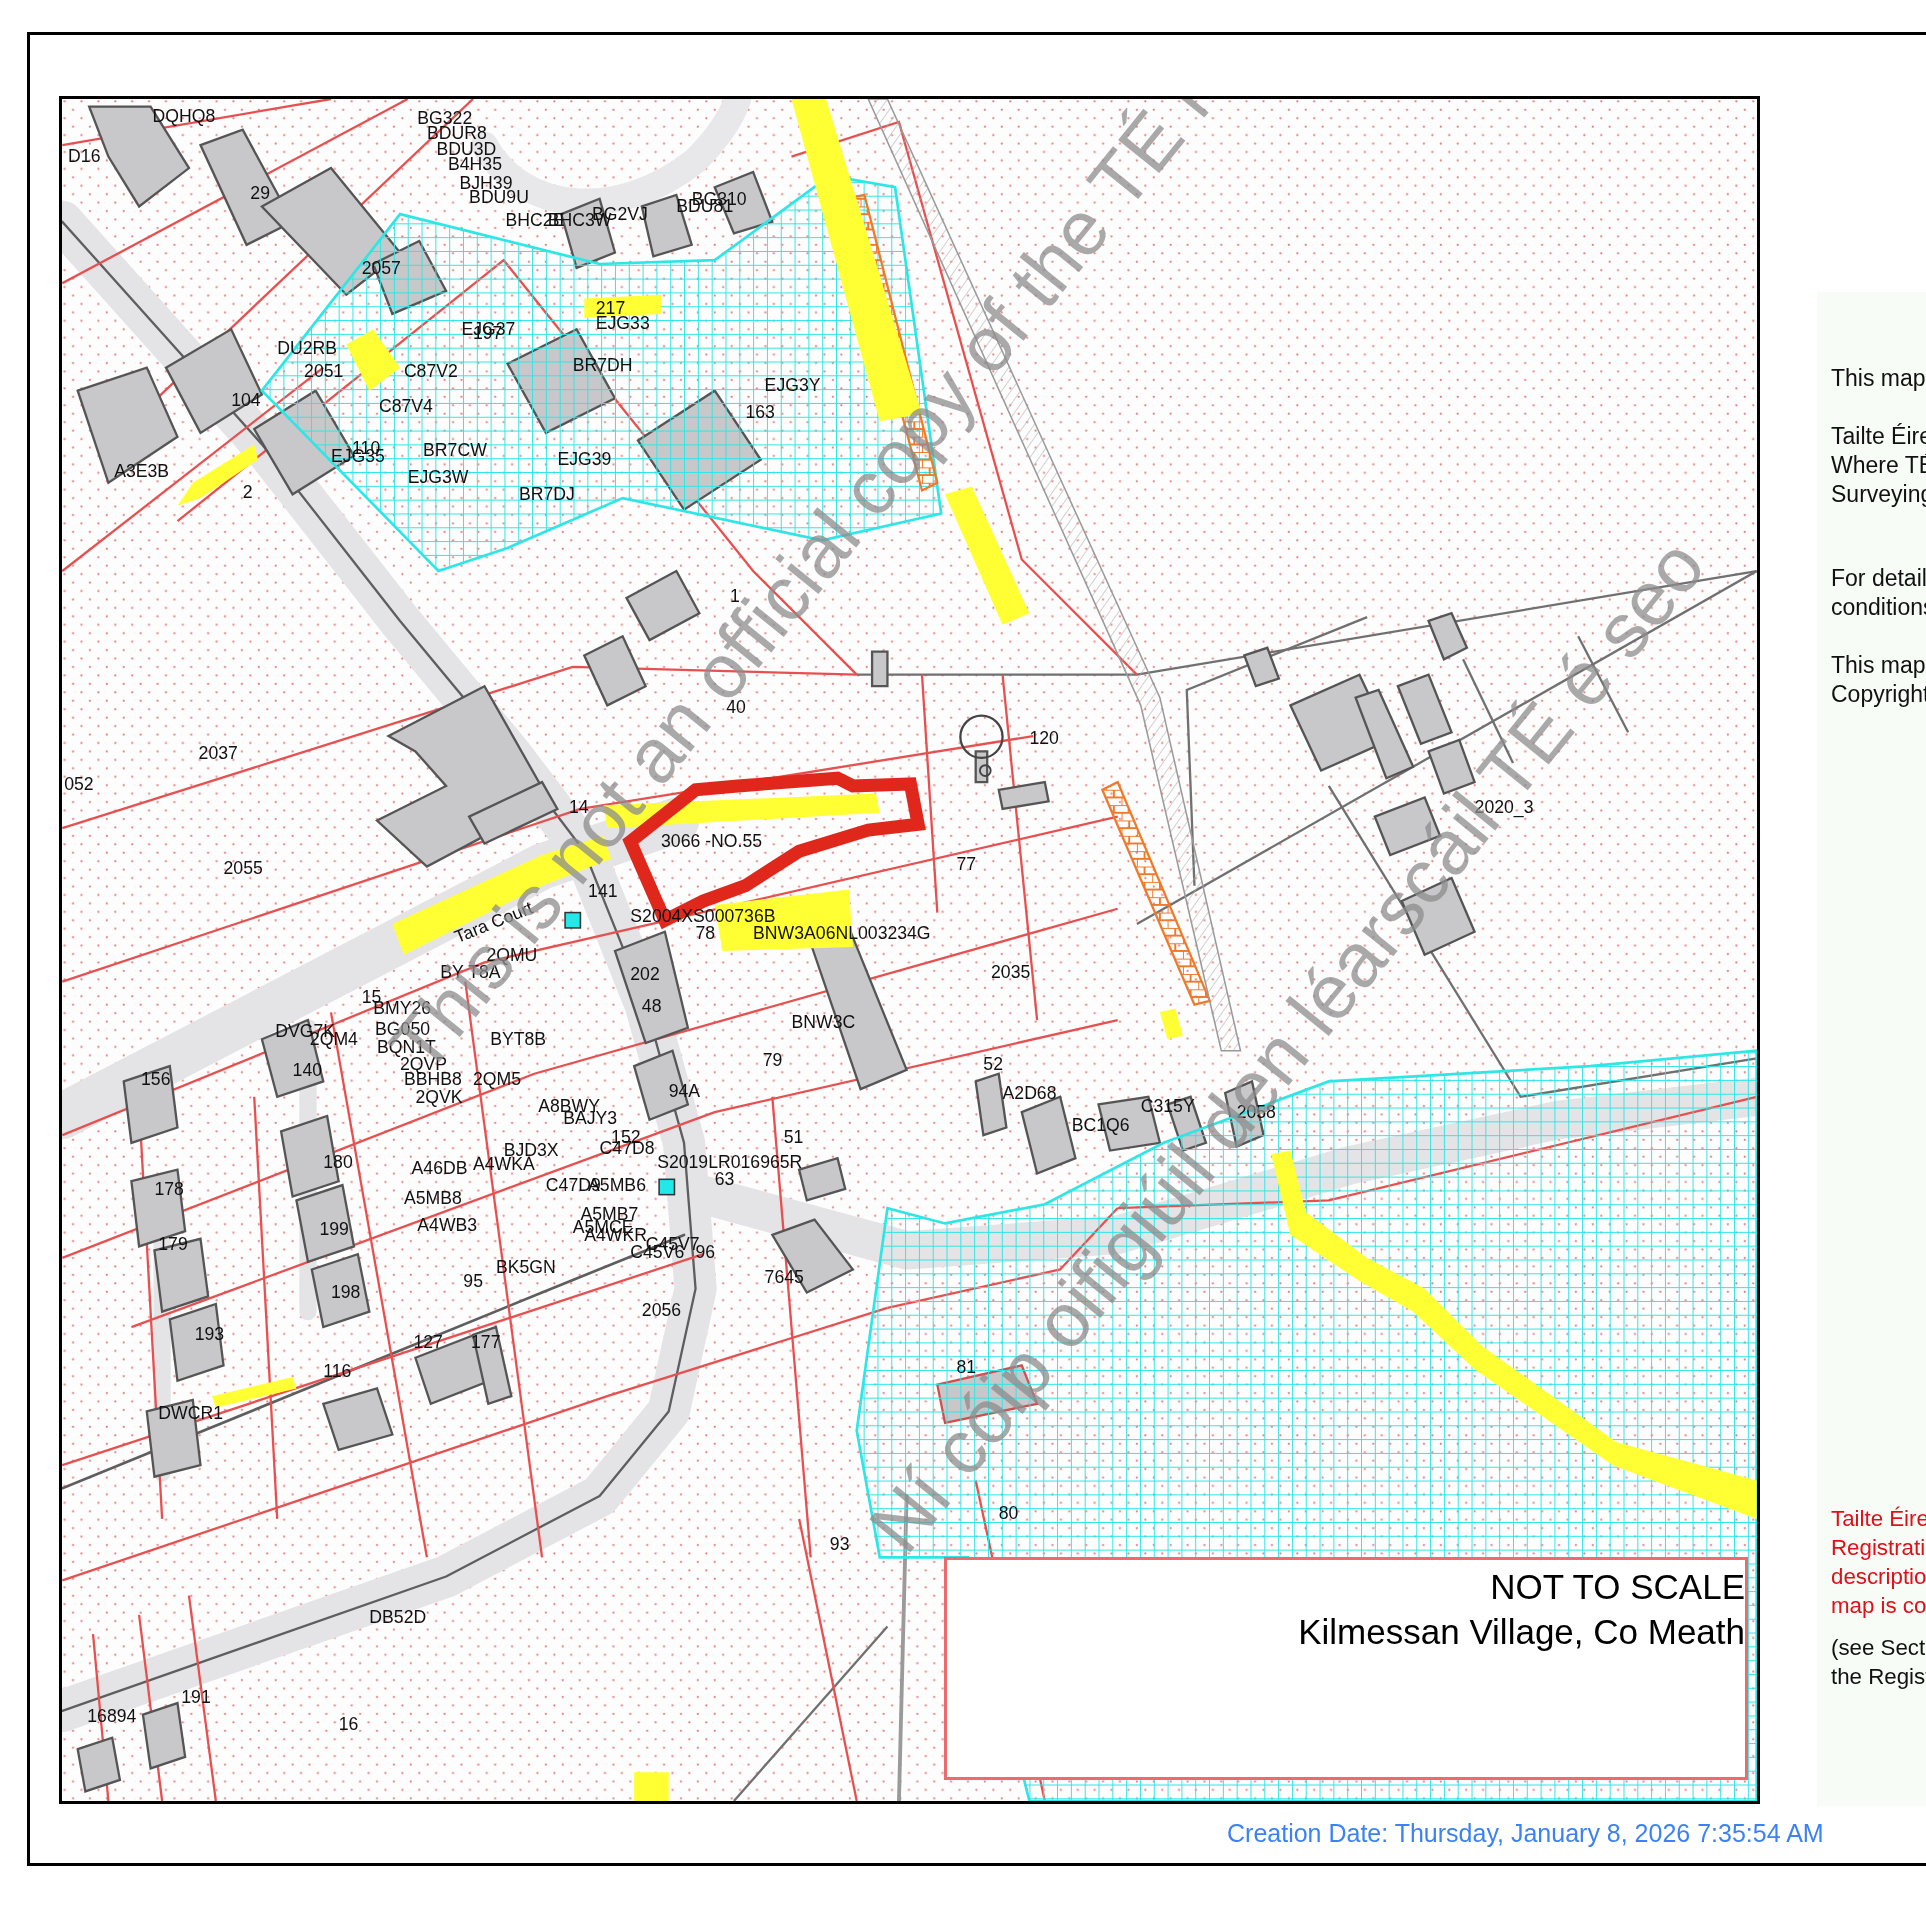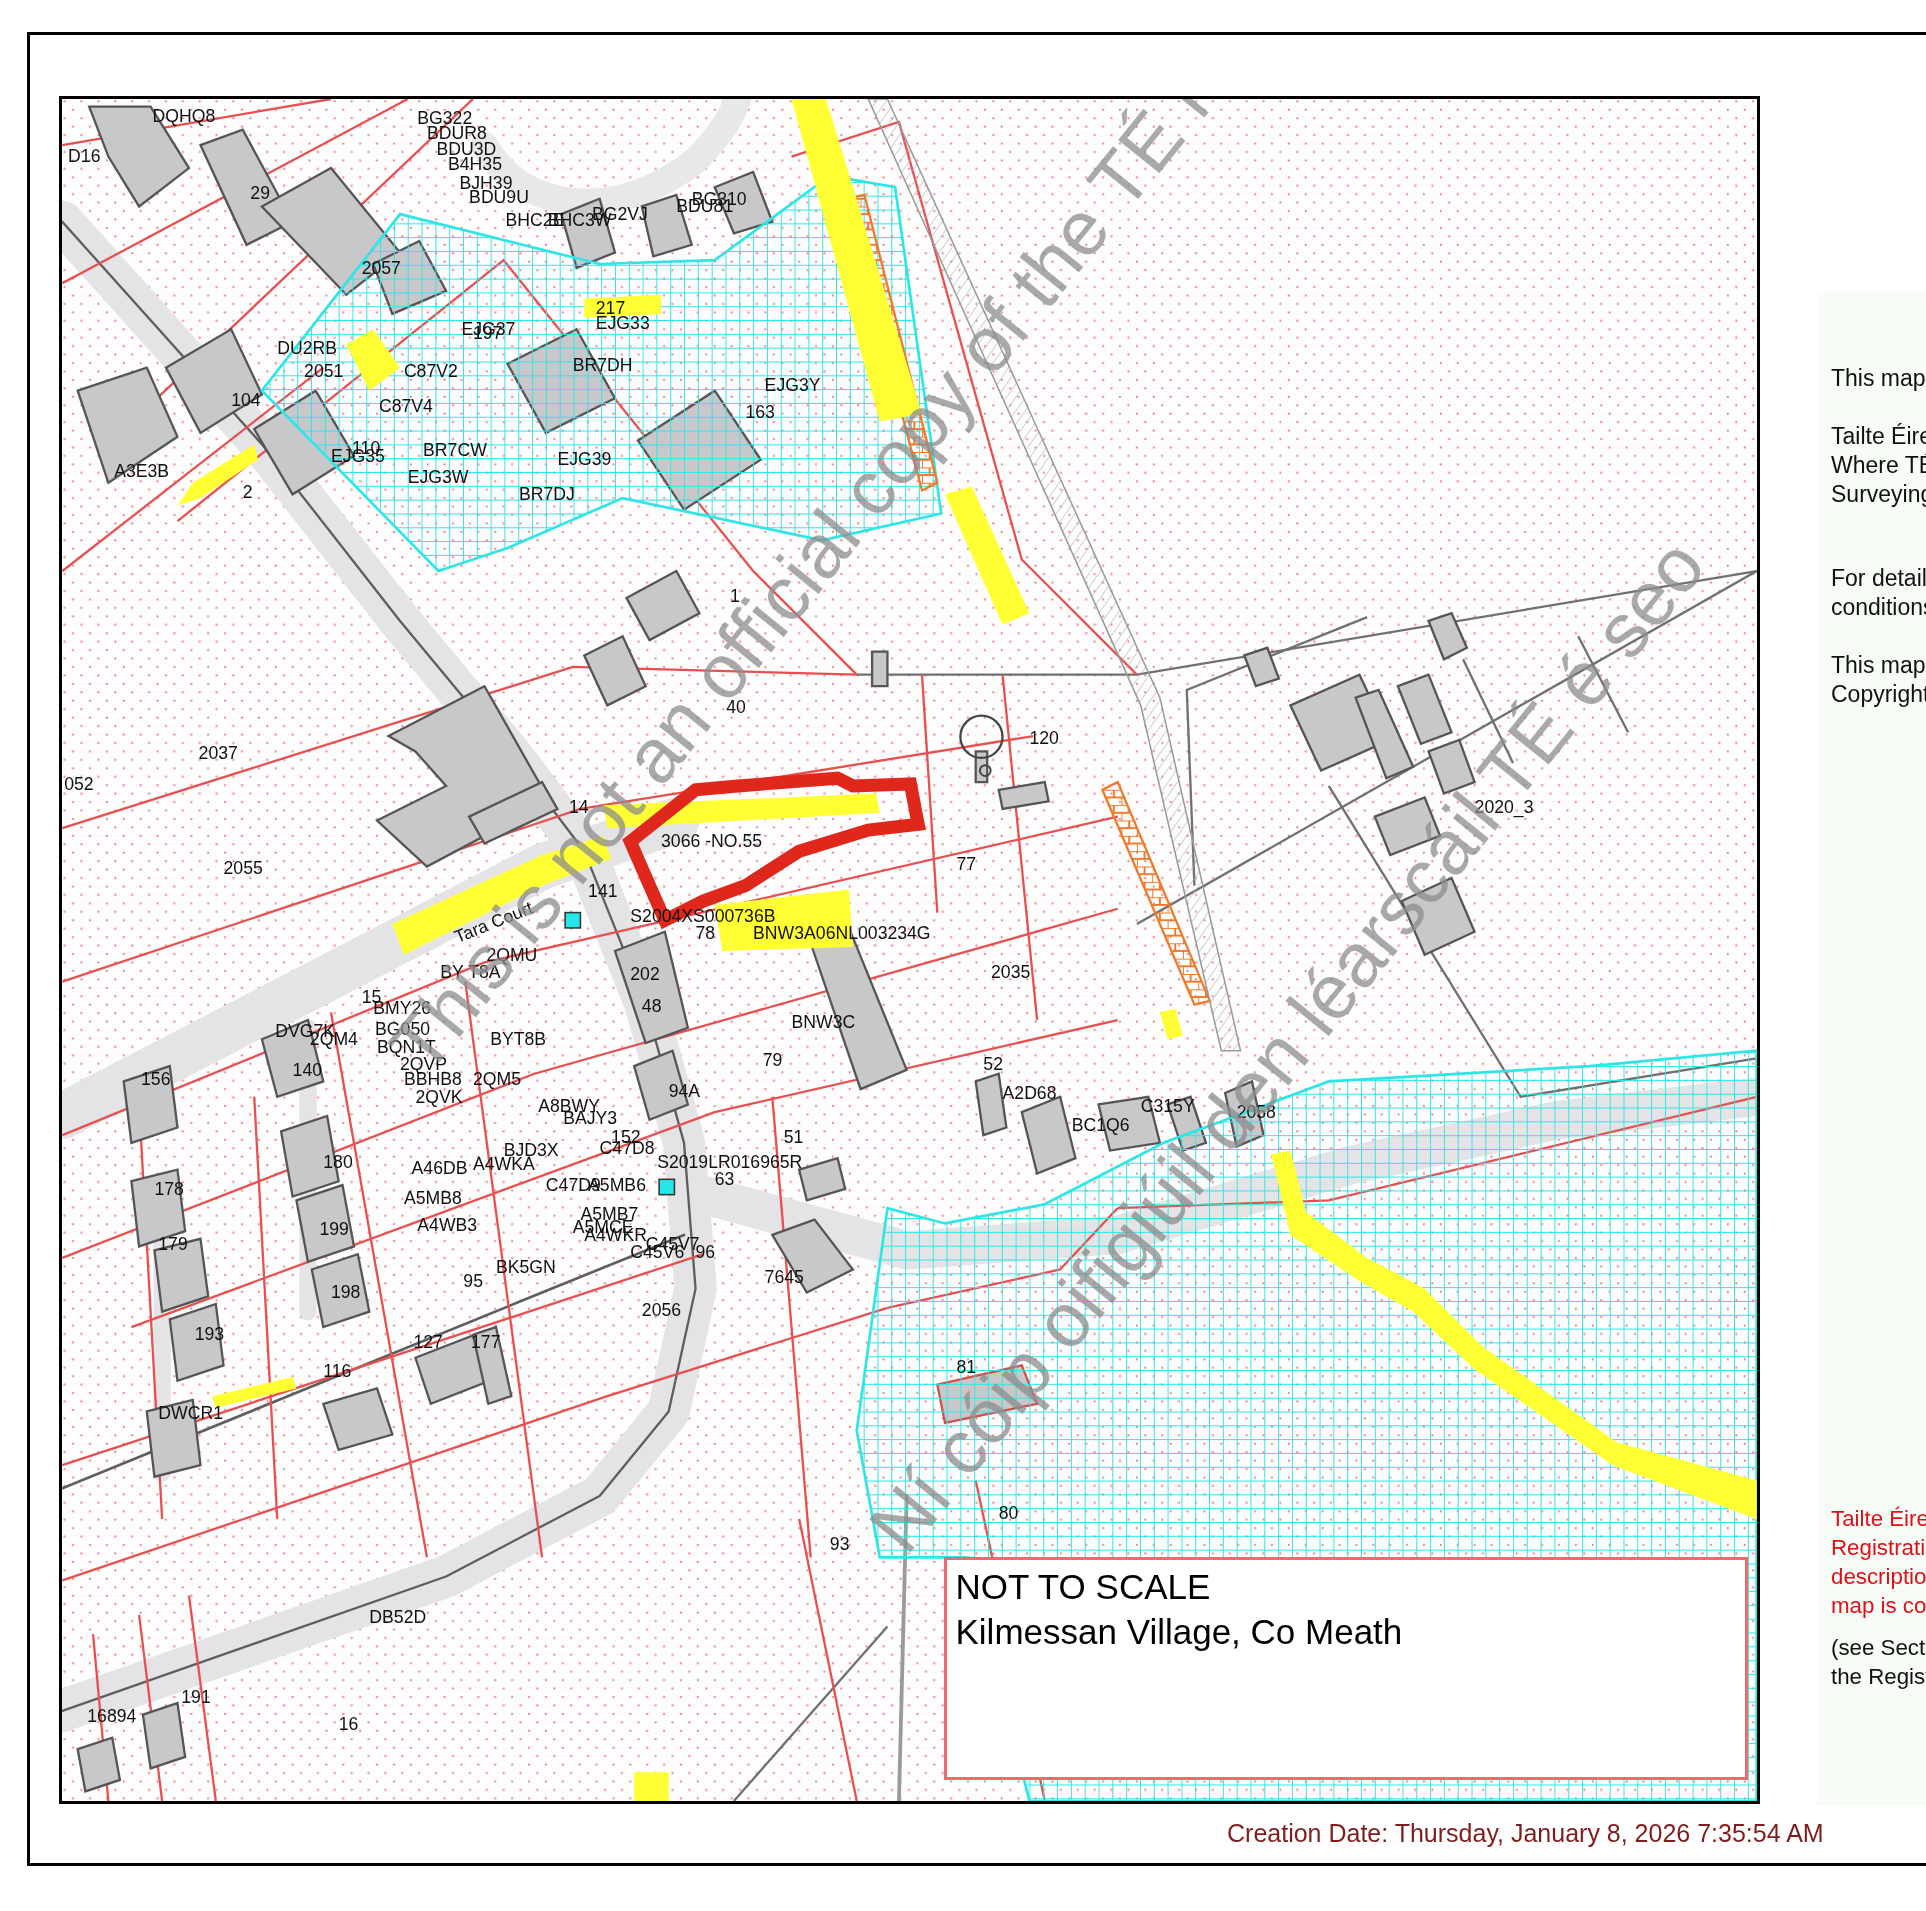--- a/index.html
+++ b/index.html
@@ -2,22 +2,22 @@
 <html style="font-size:6.2px"><head>
 <meta charset="utf-8">
 <style>
   html, body { margin: 0; padding: 0; background: #ffffff; }
   body { width: 2703px; height: 1911px; position: relative; overflow: hidden; font-family: "Liberation Sans", sans-serif; color: #111; }
   .outer-frame { position: absolute; left: 27px; top: 32px; width: 2636px; height: 1834px; border: 3.9px solid #000; box-sizing: border-box; }
   .map-frame { position: absolute; left: 59px; top: 96px; width: 1701px; height: 1708px; border: 3.9px solid #000; box-sizing: border-box; overflow: hidden; background: #fdfdfe; }
   .map-frame svg { position: absolute; left: 0; top: 0; width: 100%; height: 100%; }
   .map-label { font-family: "Liberation Sans", sans-serif; font-size: 46px; fill: #111; }
   .id-box { position: absolute; left: 945px; top: 1556px; width: 804px; height: 223px; background: #fff; border: 3.9px solid #ef6a6a; box-sizing: border-box; padding: 3.9px 0 0 8.5px; }
-  .id-box div { font-size: 35px; line-height: 45px; color: #000; font-family: "Liberation Sans", sans-serif; }
-  .creation-date { position: absolute; left: 1227px; top: 1819px; font-size: 25px; color: #7f1d1d; }
+  .id-box div { font-size: 35px; line-height: 45px; color: #000; font-family: "Liberation Sans", sans-serif; text-align: right; }
+  .creation-date { position: absolute; left: 1227px; top: 1819px; font-size: 25px; color: #3b82f6; }
 
   .legend-panel { position: absolute; left: 1817px; top: 292px; width: 834px; height: 1514px; background: #f7fcf6; }
   .para { position: absolute; left: 1831px; font-size: 23px; line-height: 29px; color: #111; width: 824px; }
   .leg-row { position: absolute; left: 2019px; height: 31px; }
   .red-para { position: absolute; left: 1831px; top: 1504px; width: 828px; font-size: 22.3px; line-height: 29px; color: #e0101a; }
   .see85 { position: absolute; left: 1831px; top: 1633px; width: 828px; font-size: 22.3px; line-height: 29px; color: #111; }
 </style>
 </head>
 <body>
 

